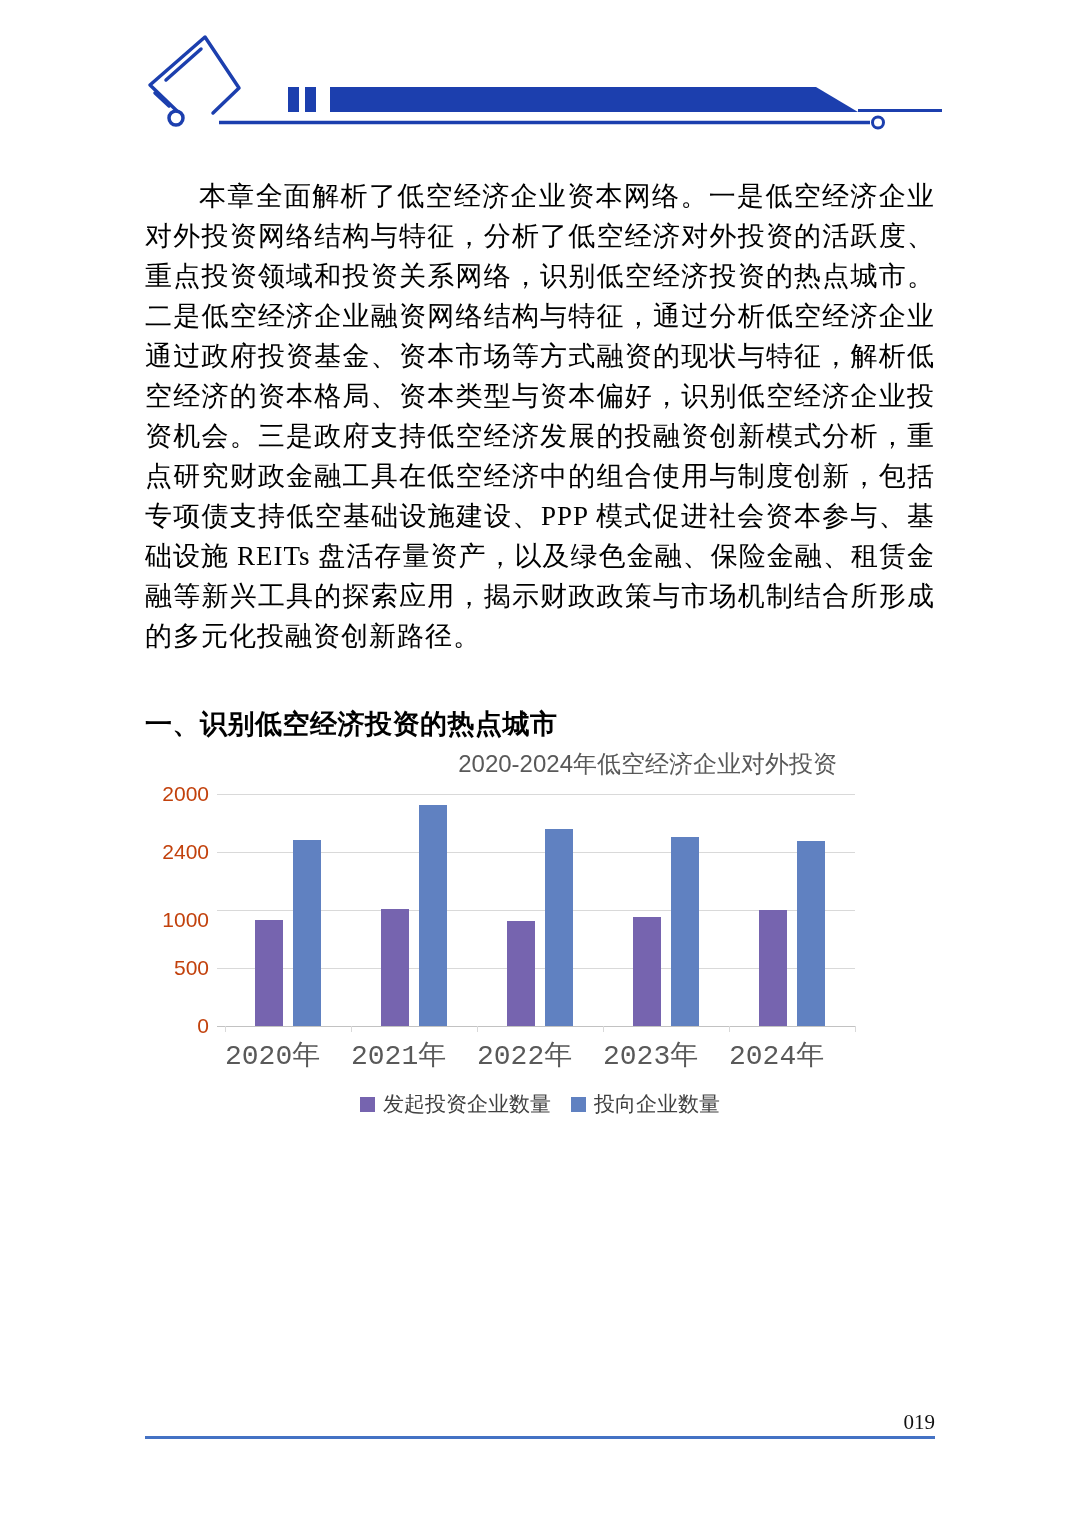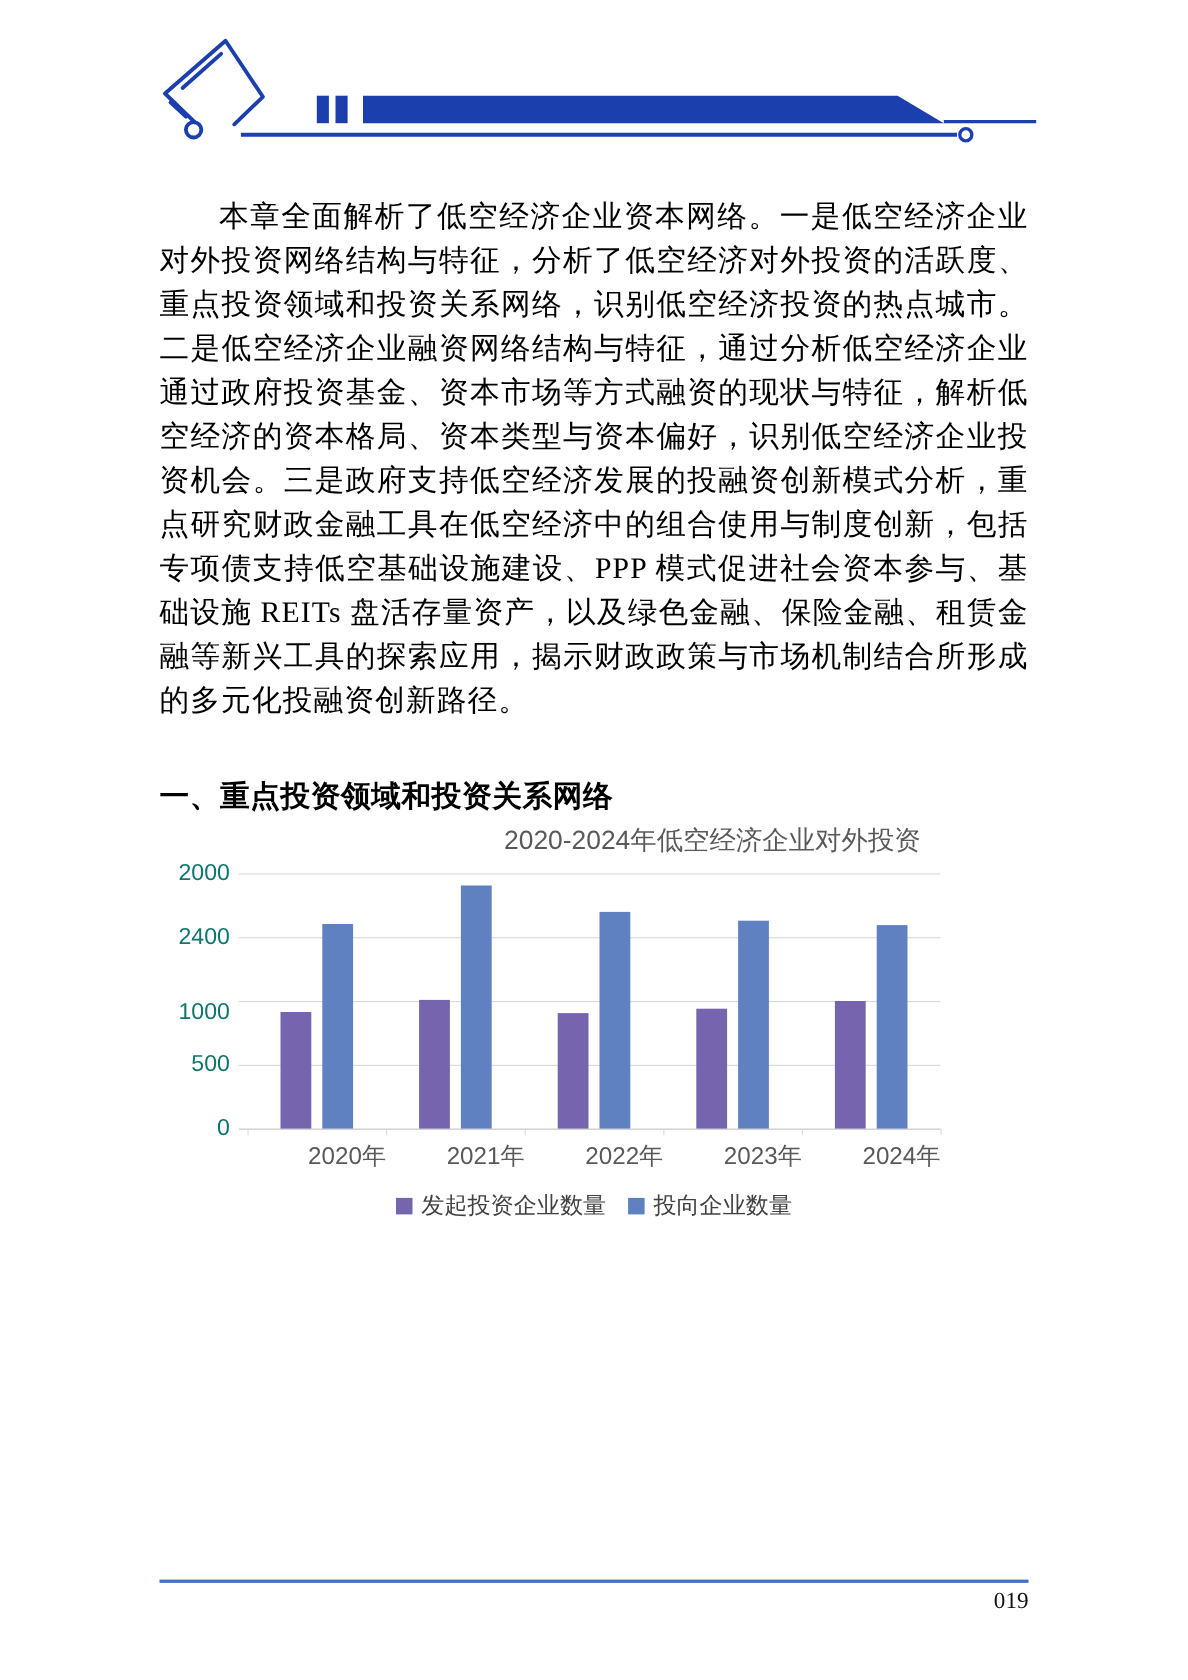--- a/index.html
+++ b/index.html
@@ -47,43 +47,43 @@
     margin-left:62px;width:630px;text-align:right;
     font-family:"Liberation Sans","DejaVu Sans",sans-serif;
     font-size:24px;color:#595959;padding-bottom:14px;
   }
   .plot-wrap{position:relative;margin-left:80px;width:630px;height:232px;}
   .gridline{position:absolute;left:-8px;width:638px;height:1px;background:#d9d9d9;}
   .gridline.baseline{background:#c2c2c2;}
   .ytick{
     position:absolute;left:-88px;width:72px;text-align:right;
     font-family:"Liberation Sans","DejaVu Sans",sans-serif;
-    font-size:21px;color:#0f766e;
+    font-size:21px;color:#c2410c;
   }
   .xstub{position:absolute;bottom:-6px;width:1px;height:6px;background:#d9d9d9;}
   .groups{position:absolute;left:0;top:0;width:100%;height:100%;display:flex;}
   .group{flex:1;display:flex;align-items:flex-end;justify-content:center;gap:10px;}
   .bar{width:28px;}
   .x-labels{margin-left:80px;width:630px;display:flex;padding-top:10px;}
   .x-labels div{
-    flex:1;text-align:right;
-    font-family:Liberation Sans, sans-serif;
-    font-size:22px;color:#595959;
+    flex:1;text-align:left;
+    font-family:Liberation Mono, monospace;
+    font-size:28px;color:#595959;
   }
   .legend{
     margin-top:16px;margin-left:80px;width:630px;
     display:flex;justify-content:center;gap:20px;
     font-family:"Liberation Sans","DejaVu Sans",sans-serif;
     font-size:21px;color:#404040;
   }
   .legend-item{display:flex;align-items:center;}
   .legend-swatch{width:15px;height:15px;margin-right:8px;display:inline-block;}
   
   .page-number{
-    position:absolute;top:1443px;right:145px;
+    position:absolute;top:1410px;right:145px;
     font-size:21px;font-family:"Liberation Serif","DejaVu Serif",serif;color:#111;
   }
   .footer-rule{position:absolute;top:1436px;left:145px;width:790px;height:3px;background:#4472c4;}
 </style>
 </head>
 <body>
 
 <div class="page">
 
   <div class="header-graphic">
@@ -103,21 +103,21 @@
         <line x1="858" y1="110.5" x2="942" y2="110.5" stroke-width="3"></line>
         <line x1="219" y1="122.5" x2="870" y2="122.5" stroke-width="3.5"></line>
         <circle cx="878" cy="122.5" r="5.5" stroke-width="3"></circle>
       </g>
     </svg>
   </div>
 
 
   <p class="intro">本章全面解析了低空经济企业资本网络。一是低空经济企业对外投资网络结构与特征，分析了低空经济对外投资的活跃度、重点投资领域和投资关系网络，识别低空经济投资的热点城市。二是低空经济企业融资网络结构与特征，通过分析低空经济企业通过政府投资基金、资本市场等方式融资的现状与特征，解析低空经济的资本格局、资本类型与资本偏好，识别低空经济企业投资机会。三是政府支持低空经济发展的投融资创新模式分析，重点研究财政金融工具在低空经济中的组合使用与制度创新，包括专项债支持低空基础设施建设、PPP 模式促进社会资本参与、基础设施 REITs 盘活存量资产，以及绿色金融、保险金融、租赁金融等新兴工具的探索应用，揭示财政政策与市场机制结合所形成的多元化投融资创新路径。</p>
 
-  <div class="section-h">一、重点投资领域和投资关系网络</div>
+  <div class="section-h">一、识别低空经济投资的热点城市</div>
 
 
 
   <figure class="chart" style="margin-top:6px;margin-bottom:0;">
     <div class="chart-title">2020-2024年低空经济企业对外投资</div>
     <div class="plot-wrap">
         <div class="gridline baseline" style="top: 231.5px;"></div>
         <div class="ytick" style="top: 220px;">0</div>
         <div class="gridline" style="top: 173.5px;"></div>
         <div class="ytick" style="top: 162px;">500</div>

